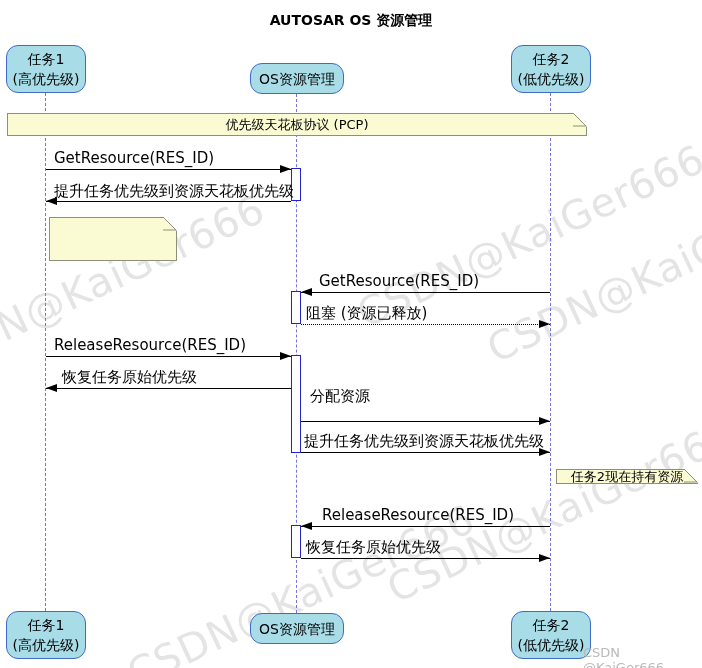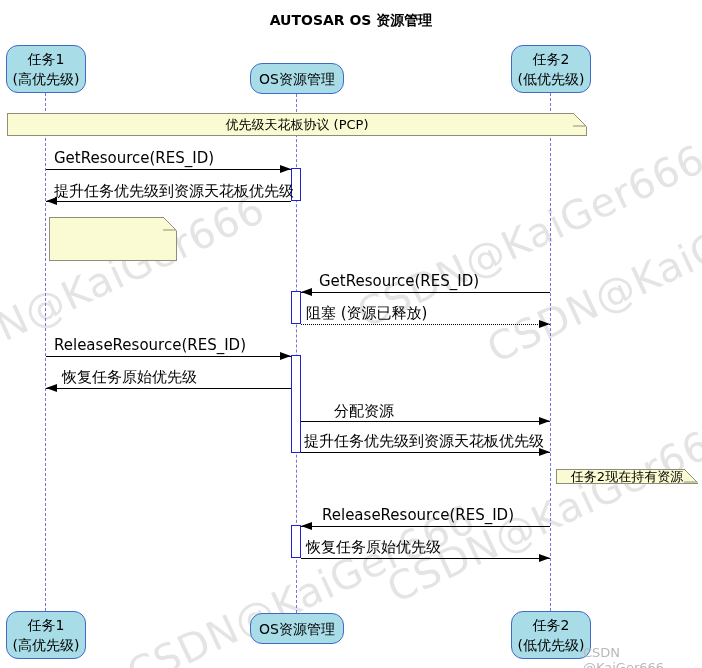--- a/index.html
+++ b/index.html
@@ -103,21 +103,21 @@
   <div class="ah r" style="left:539px; top:320px;"></div>
 
   <div class="mlbl" style="left:54px; top:336px;">ReleaseResource(RES_ID)</div>
   <div class="mline" style="left:46px; top:356px; width:245px;"></div>
   <div class="ah r" style="left:280px; top:352px;"></div>
 
   <div class="mlbl" style="left:62px; top:368px;">恢复任务原始优先级</div>
   <div class="mline" style="left:46px; top:388px; width:245px;"></div>
   <div class="ah l" style="left:46px; top:384px;"></div>
 
-  <div class="mlbl" style="left:310px; top:402px;margin-left:24px;">分配资源</div>
+  <div class="mlbl" style="left:310px; top:387px;">分配资源</div>
   <div class="mline" style="left:301px; top:421px; width:249px;"></div>
   <div class="ah r" style="left:539px; top:417px;"></div>
 
   <div class="mlbl" style="left:304px; top:432px;">提升任务优先级到资源天花板优先级</div>
   <div class="mline" style="left:301px; top:452px; width:249px;"></div>
   <div class="ah r" style="left:539px; top:448px;"></div>
 
   <div class="note center" style="left:556px; top:469px; width:142px; height:15px;">
     <svg class="fold" width="14" height="14">
       <polygon points="0,0 14,0 14,14" fill="#ffffff"></polygon>

